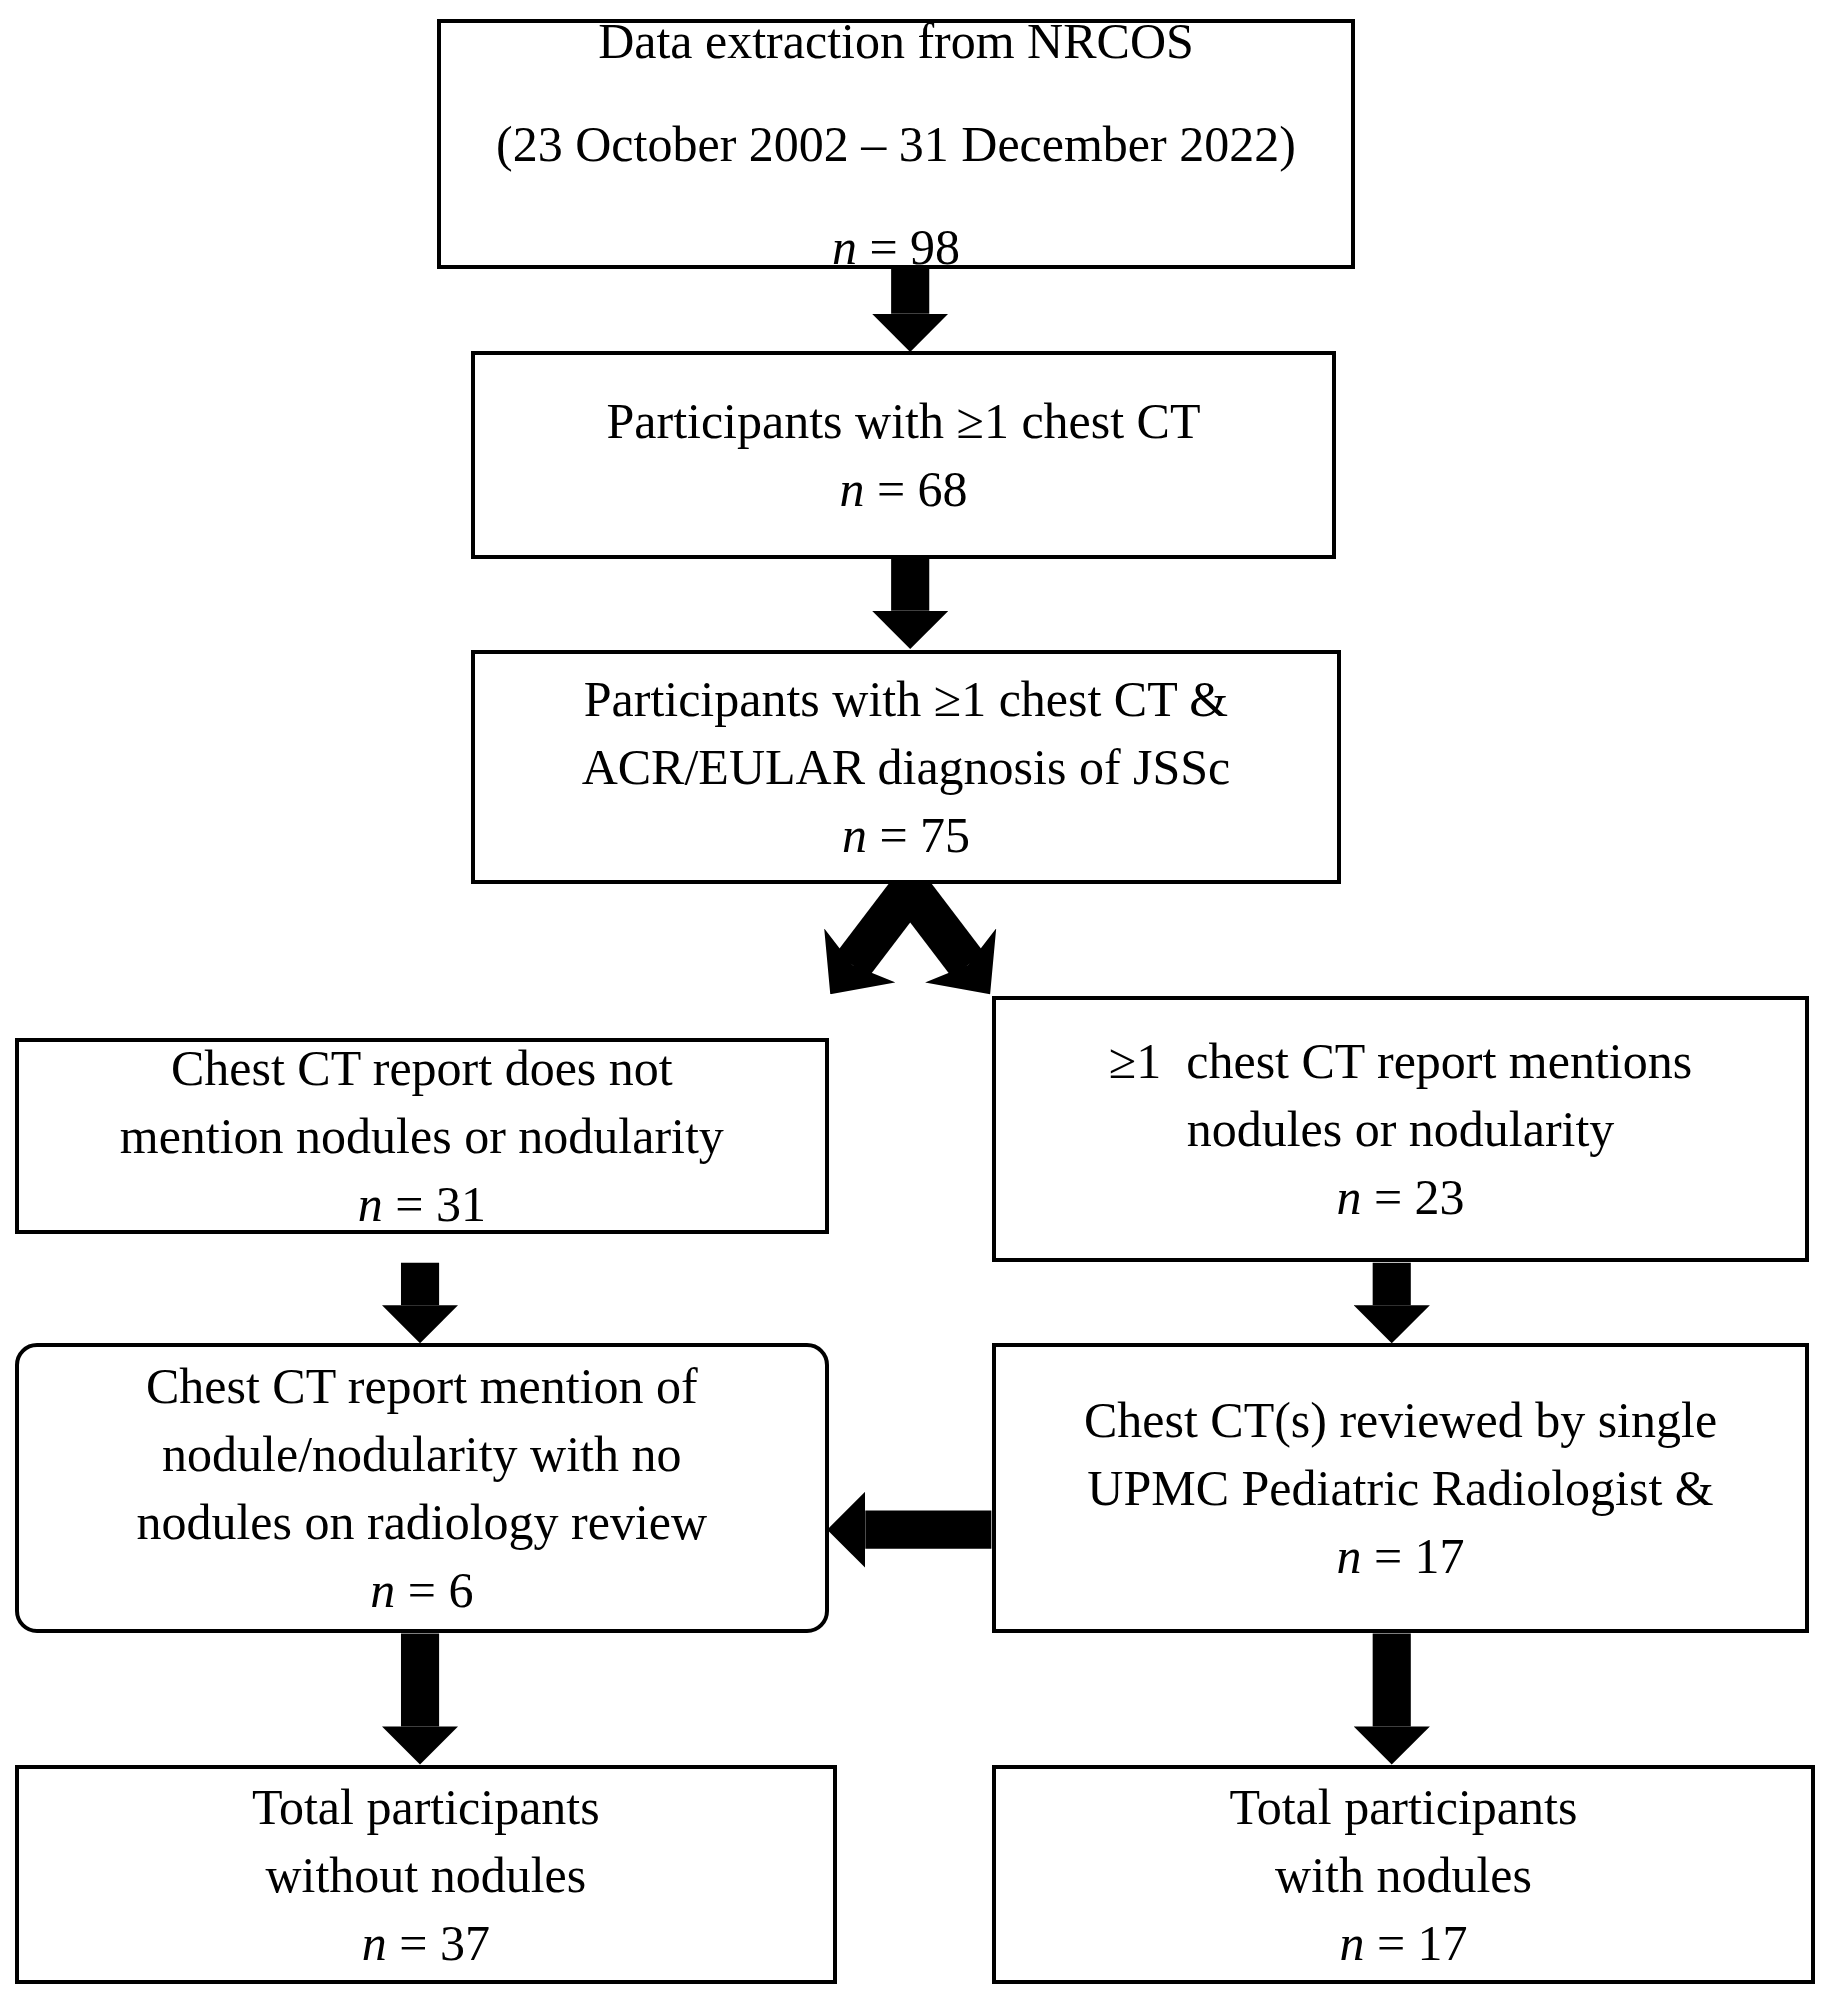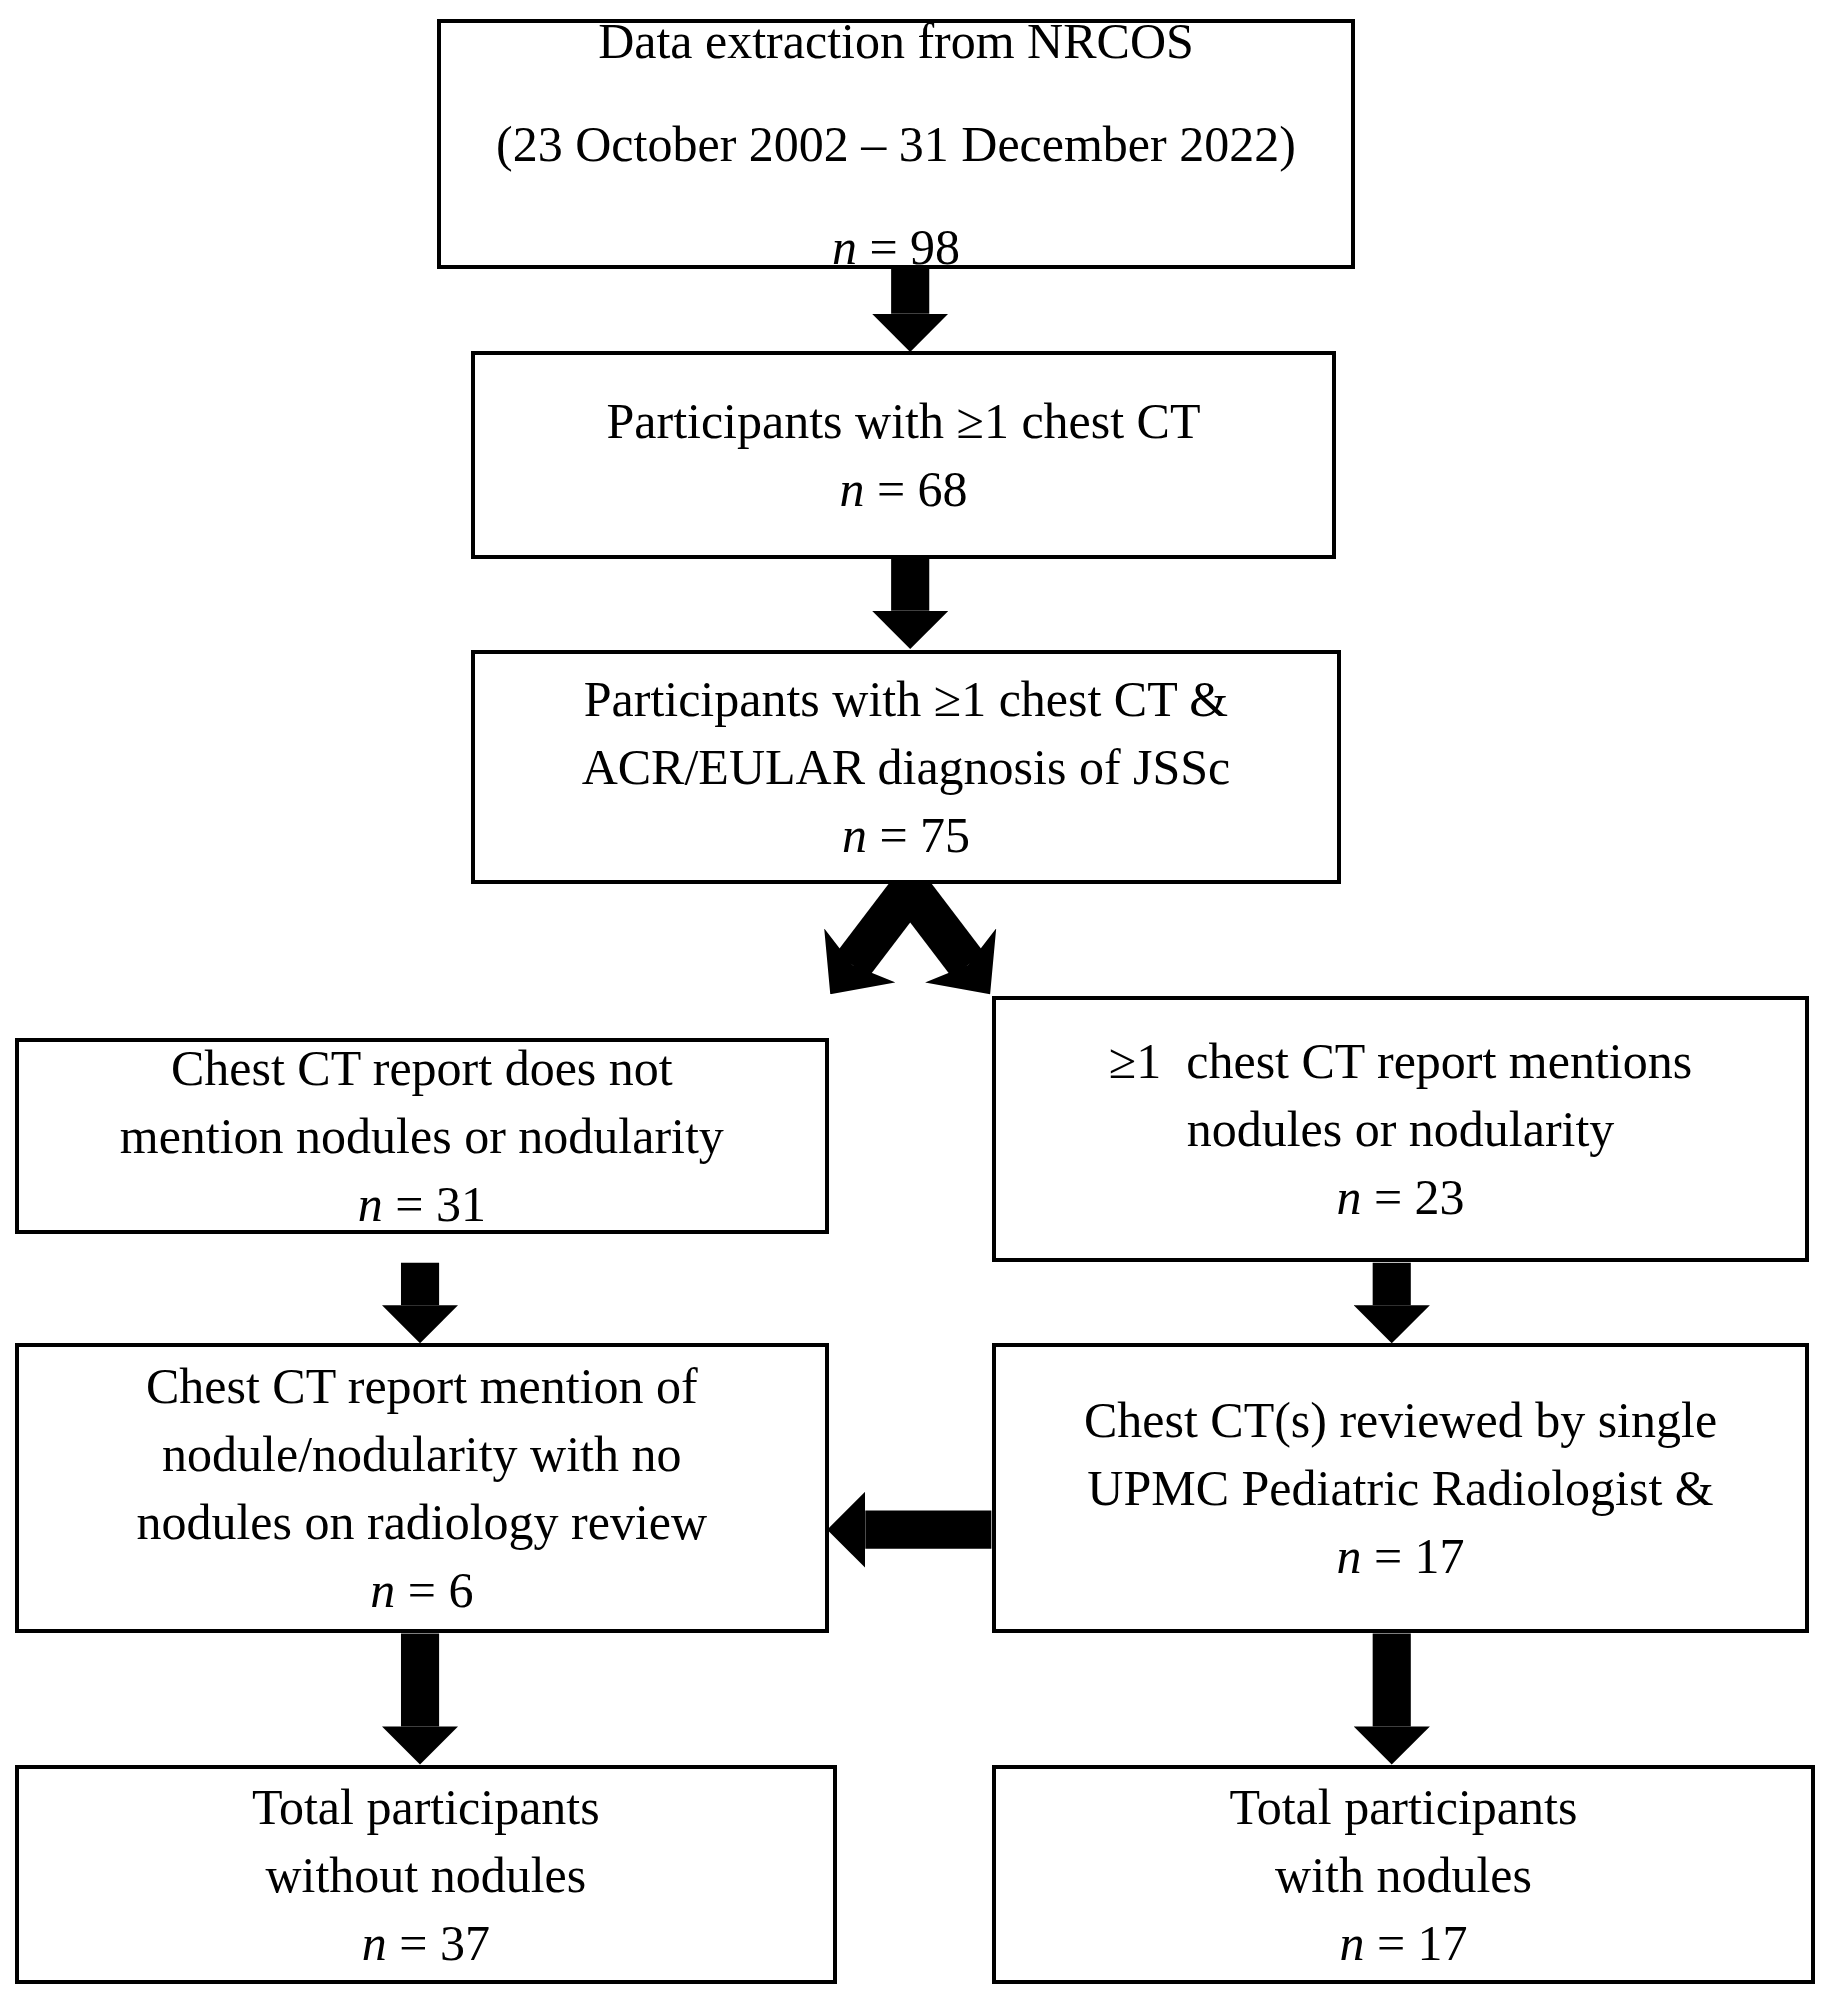--- a/index.html
+++ b/index.html
@@ -81,21 +81,21 @@
     <div class="ln">mention nodules or nodularity</div>
     <div class="ln"><span class="it">n</span><span> = 31</span></div>
   </div>
 
   <div class="box" style="left:992px; top:996px; width:817px; height:266px;">
     <div class="ln">≥1  chest CT report mentions</div>
     <div class="ln">nodules or nodularity</div>
     <div class="ln"><span class="it">n</span><span> = 23</span></div>
   </div>
 
-  <div class="box" style="left:14.8px; top:1343px; width:814px; height:290px;">
+  <div class="box" style="left:14.8px; top:1343px; width:814px; height:290px;border-radius:22px;">
     <div class="ln">Chest CT report mention of</div>
     <div class="ln">nodule/nodularity with no</div>
     <div class="ln">nodules on radiology review</div>
     <div class="ln"><span class="it">n</span><span> = 6</span></div>
   </div>
 
   <div class="box" style="left:992px; top:1343px; width:817px; height:290px;">
     <div class="ln">Chest CT(s) reviewed by single</div>
     <div class="ln">UPMC Pediatric Radiologist &amp;</div>
     <div class="ln"><span class="it">n</span><span> = 17</span></div>

